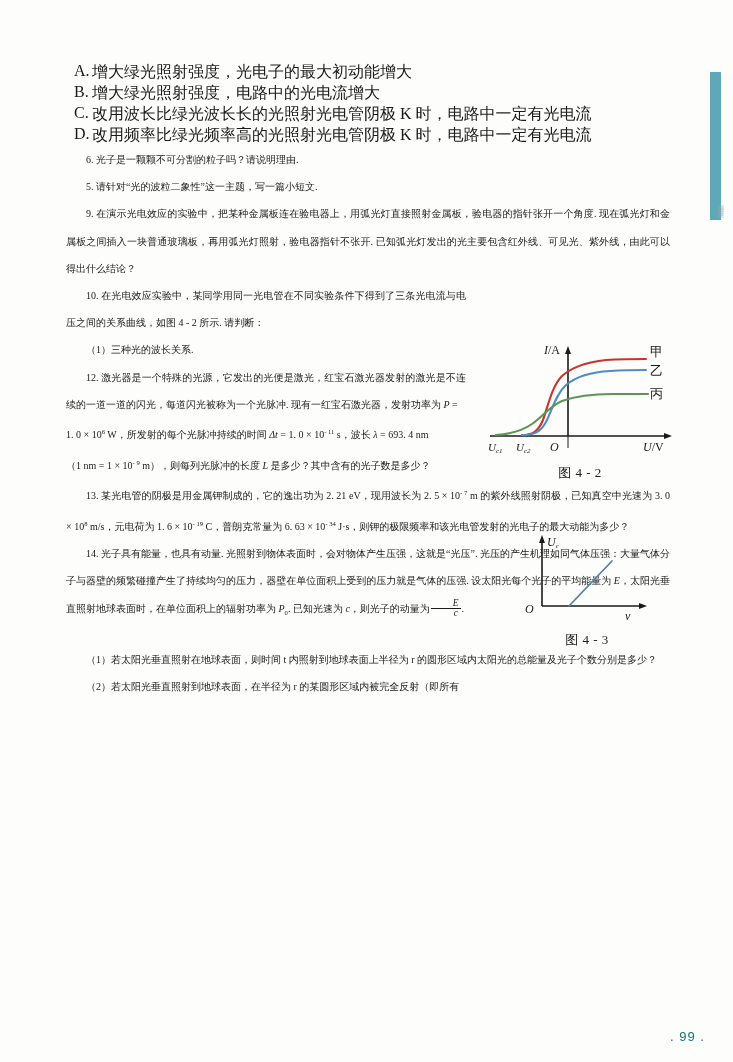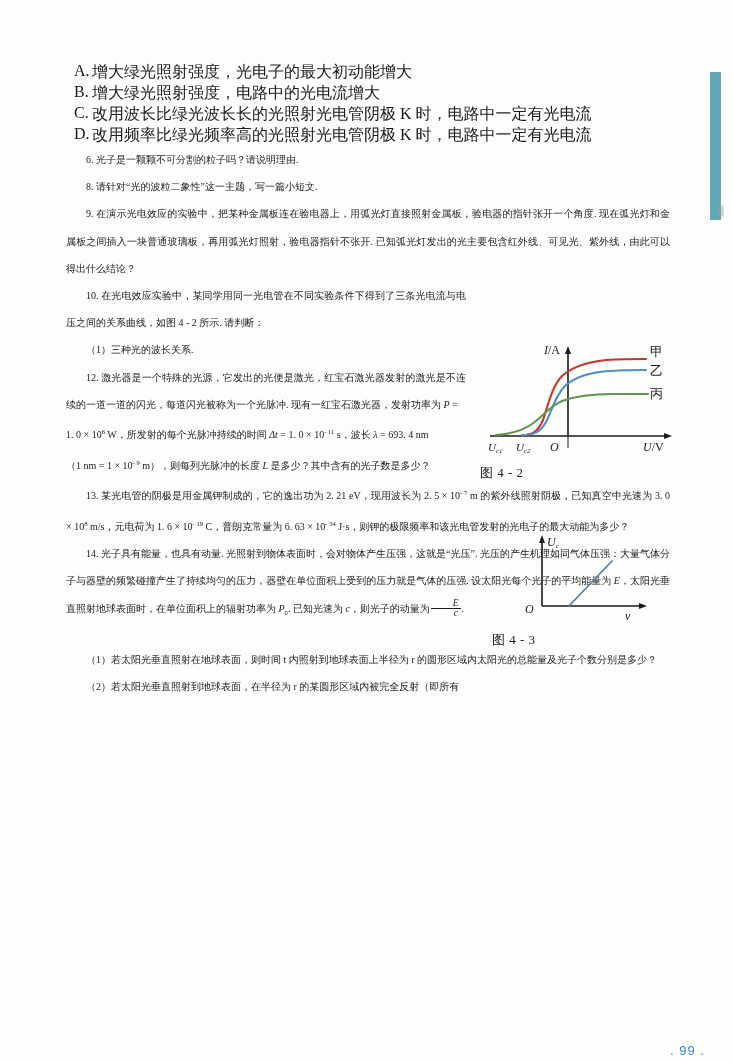--- a/index.html
+++ b/index.html
@@ -95,39 +95,39 @@
     font-size: 0.94em;
     line-height: 1.05;
     margin: 0 1px;
   }
   .frac .num { display: block; border-bottom: 1px solid #1a1a1a; padding: 0 2px; }
   .frac .den { display: block; padding: 0 2px; }
 
   
   .figure {
     position: absolute;
-    text-align: left;
+    text-align: center;
   }
   .fig-cap {
     font-size: 13px;
     margin-top: 2px;
     letter-spacing: 0.5px;
   }
   #figure-4-2 { left: 480px; top: 340px; width: 200px; }
   #figure-4-3 { left: 492px; top: 520px; width: 190px; }
 
   
   .page-num {
     position: absolute;
     right: 28px;
-    bottom: 4px;
+    bottom: 18px;
     font-size: 13px;
     letter-spacing: 1px;
     font-family: "Liberation Sans", sans-serif;
-    color: #3b82f6;
+    color: #0f766e;
   }
 </style>
 </head>
 <body>
 
 <div class="page">
 
   <div class="edge-tab"></div>
   <div class="edge-tab-text">第四章 波粒二象性</div>
 
@@ -144,21 +144,21 @@
     <div class="opt">
       <span class="lab">C.</span>
       <span class="body">改用波长比绿光波长长的光照射光电管阴极 K 时，电路中一定有光电流</span>
     </div>
     <div class="opt">
       <span class="lab">D.</span>
       <span class="body">改用频率比绿光频率高的光照射光电管阴极 K 时，电路中一定有光电流</span>
     </div>
 
     <p class="q">6. 光子是一颗颗不可分割的粒子吗？请说明理由.</p>
-    <p class="q">8. 请针对“光的波粒二象性”这一主题，写一篇小短文.</p>
+    <p class="q">5. 请针对“光的波粒二象性”这一主题，写一篇小短文.</p>
     <p class="q">9. 在演示光电效应的实验中，把某种金属板连在验电器上，用弧光灯直接照射金属板，验电器的指针张开一个角度. 现在弧光灯和金属板之间插入一块普通玻璃板，再用弧光灯照射，验电器指针不张开. 已知弧光灯发出的光主要包含红外线、可见光、紫外线，由此可以得出什么结论？</p>
 
     <p class="q narrow">10. 在光电效应实验中，某同学用同一光电管在不同实验条件下得到了三条光电流与电压之间的关系曲线，如图 4 - 2 所示. 请判断：</p>
     <p class="sub narrow">（1）三种光的波长关系.</p>
 
 
     <p class="q narrow"><span>12. 激光器是一个特殊的光源，它发出的光便是激光，红宝石激光器发射的激光是不连续的一道一道的闪光，每道闪光被称为一个光脉冲. 现有一红宝石激光器，发射功率为 </span><i>P</i> =</p>
     <p class="cont"><span>1. 0 × 10</span><sup>6</sup><span> W</span><span>，所发射的每个光脉冲持续的时间 </span><i>Δt</i><span> = 1. 0 × 10</span><sup>- 11</sup><span> s</span><span>，波长 </span><i>λ</i><span> = 693. 4  nm</span><br><span>（1 nm = 1 × 10</span><sup>- 9</sup><span> m）</span><span>，则每列光脉冲的长度 </span><i>L</i><span> 是多少？其中含有的光子数是多少？</span></p>
 
     <p class="q"><span>13. 某光电管的阴极是用金属钾制成的，它的逸出功为 2. 21  eV，现用波长为 2. 5 × 10</span><sup>- 7</sup><span> m 的紫外线照射阴极，已知真空中光速为 3. 0 × 10</span><sup>8</sup><span> m/s，元电荷为 1. 6 × 10</span><sup>- 19</sup><span> C，普朗克常量为 6. 63 × 10</span><sup>- 34</sup><span> J·s，则钾的极限频率和该光电管发射的光电子的最大动能为多少？</span></p>

